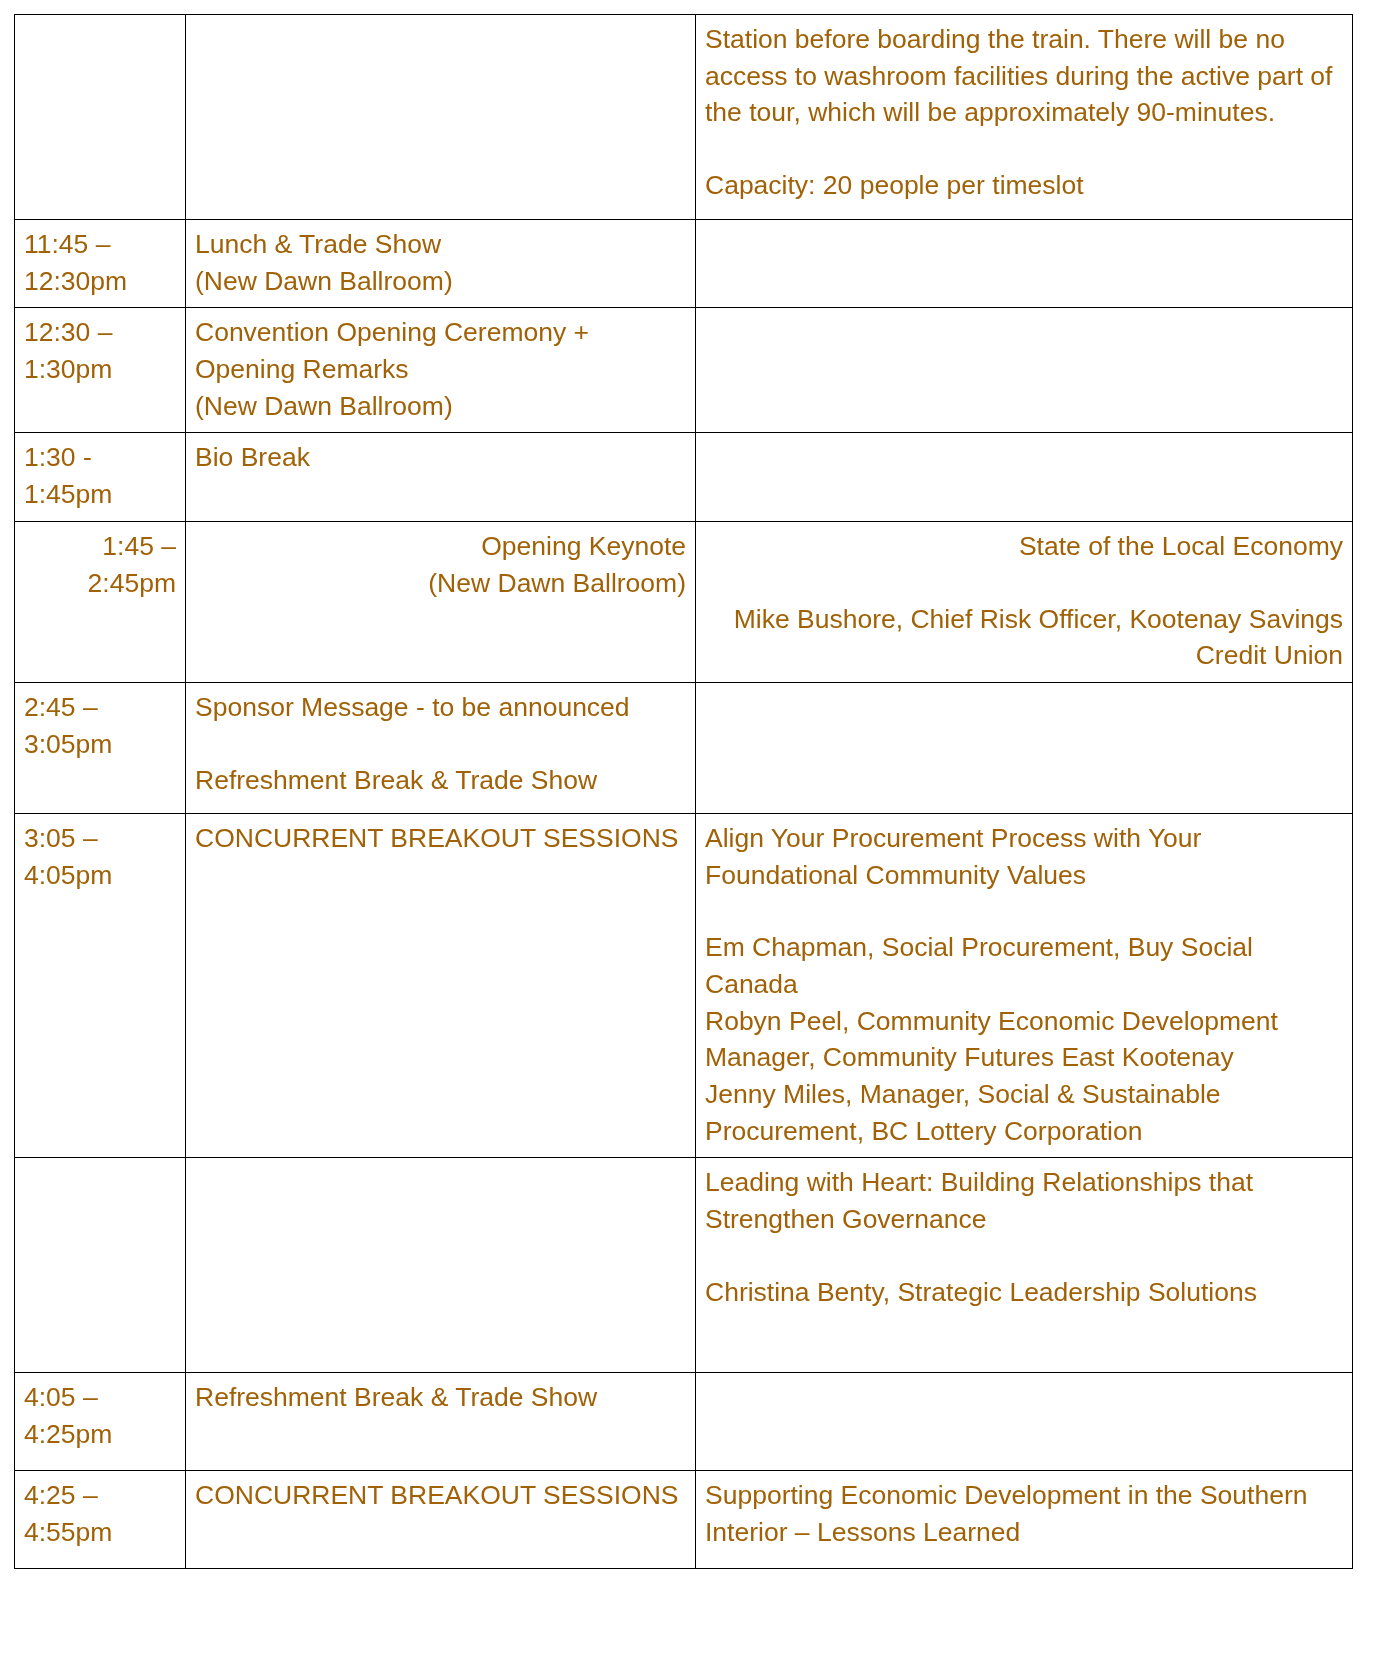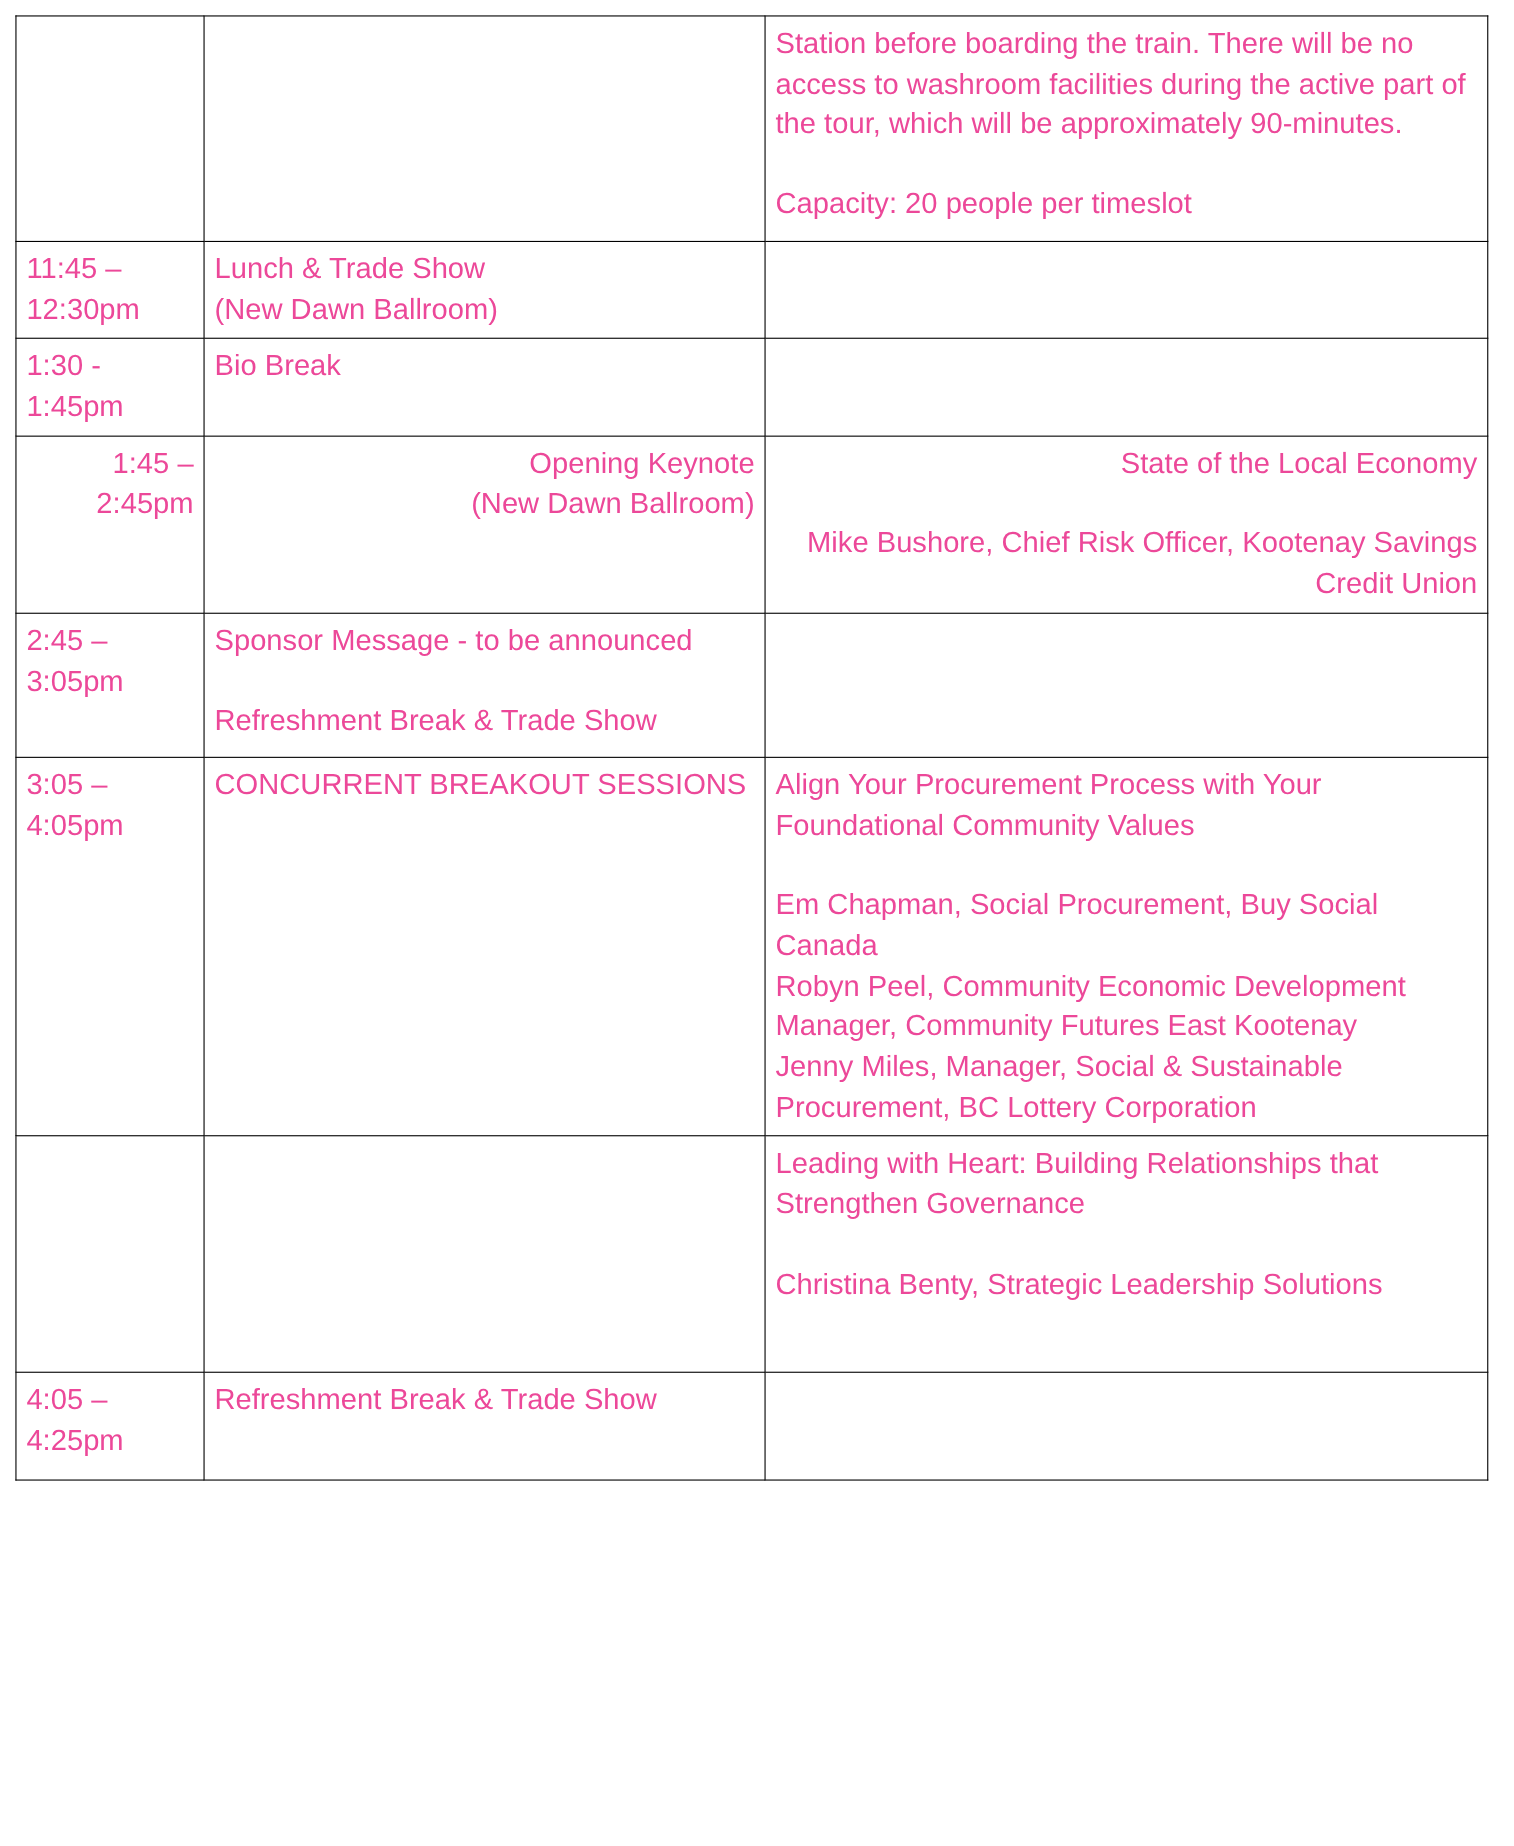--- a/index.html
+++ b/index.html
@@ -32,21 +32,21 @@
     table-layout: fixed;
   }
 
   .schedule-table td {
     border: 1.6px solid #000000;
     vertical-align: top;
     padding: 6px 9px 8px 9px;
     font-size: 26.5px;
     line-height: 1.385;
     font-family: "Liberation Sans", sans-serif;
-    color: #ec4899;
+    color: #a16207;
     word-wrap: break-word;
     overflow-wrap: break-word;
   }
 
   .col-time   { width: 171px; }
   .col-title  { width: 510px; }
   .col-detail { width: 657px; }
 
   td.time-cell {
     font-weight: bold;
@@ -92,20 +92,31 @@
           <td class="time-cell">
             <span class="cell-line bold">11:45 –</span>
             <span class="cell-line bold">12:30pm</span>
           </td>
           <td class="title-cell">
             <span class="cell-line">Lunch &amp; Trade Show</span>
             <span class="cell-line">(New Dawn Ballroom)</span>
           </td>
           <td class="detail-cell"></td>
         </tr>
+        <tr class="r3">
+          <td class="time-cell">
+            <span class="cell-line bold">12:30 –</span>
+            <span class="cell-line bold">1:30pm</span>
+          </td>
+          <td class="title-cell">
+            <span class="cell-line bold">Convention Opening Ceremony + Opening Remarks</span>
+            <span class="cell-line">(New Dawn Ballroom)</span>
+          </td>
+          <td class="detail-cell"></td>
+        </tr>
         <tr class="r4">
           <td class="time-cell">
             <span class="cell-line bold">1:30 -</span>
             <span class="cell-line bold">1:45pm</span>
           </td>
           <td class="title-cell">
             <span class="cell-line">Bio Break</span>
           </td>
           <td class="detail-cell"></td>
         </tr>
@@ -164,15 +175,27 @@
         <tr class="r9">
           <td class="time-cell">
             <span class="cell-line bold">4:05 –</span>
             <span class="cell-line bold">4:25pm</span>
           </td>
           <td class="title-cell">
             <span class="cell-line">Refreshment Break &amp; Trade Show</span>
           </td>
           <td class="detail-cell"></td>
         </tr>
+        <tr class="r10">
+          <td class="time-cell">
+            <span class="cell-line bold">4:25 –</span>
+            <span class="cell-line bold">4:55pm</span>
+          </td>
+          <td class="title-cell">
+            <span class="cell-line bold">CONCURRENT BREAKOUT SESSIONS</span>
+          </td>
+          <td class="detail-cell">
+            <span class="cell-line">Supporting Economic Development in the Southern Interior – Lessons Learned</span>
+          </td>
+        </tr>
       </tbody>
   </table>
 </div>
 
 </body></html>

